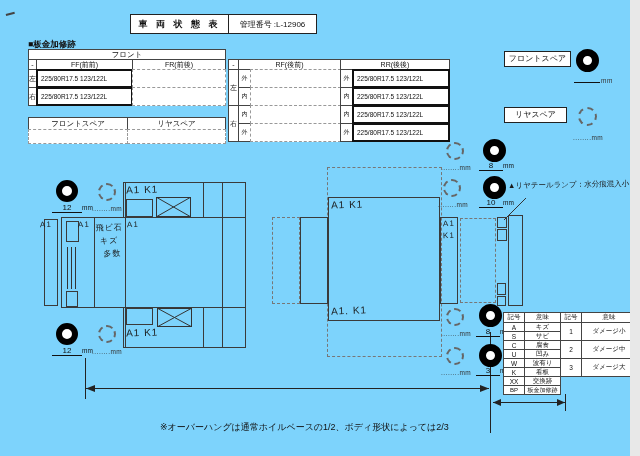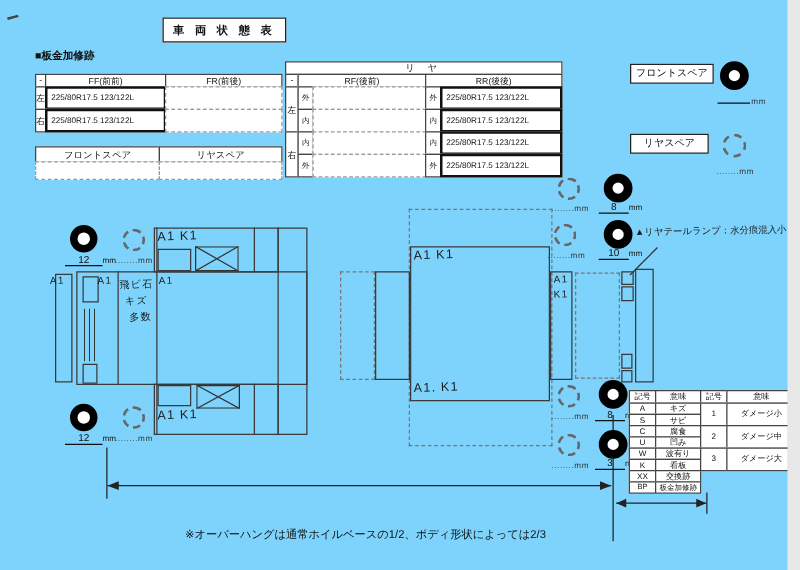--- a/index.html
+++ b/index.html
@@ -50,44 +50,48 @@
     <polygon points="565,402.5 557,399 557,406" fill="#222"></polygon>
     <line x1="565.5" y1="394" x2="565.5" y2="411" stroke="#222" stroke-width="1"></line>
     <line x1="526" y1="198" x2="504" y2="220" stroke="#333" stroke-width="1"></line>
   </svg>
 
   <div class="abs" style="left:5px;top:7px;width:9px;height:6px;border-bottom:2px solid #444;transform:rotate(-15deg);"></div>
 
   <div class="hdrcell" style="left:130px;top:14px;width:99px;height:20px;letter-spacing:3px;font-weight:bold;">
     <span>車 両 状 態 表</span>
   </div>
+  <div class="hdrcell" style="left:228px;top:14px;width:89px;height:20px;font-size:8px;gap:2px;">
+    <span>管理番号</span>
+    <span>:L-12906</span>
+  </div>
 
   <div class="abs" style="left:28px;top:39px;font-size:8.5px;font-weight:bold;">■板金加修跡</div>
 
   <div class="abs" style="left:28px;top:49px;width:198px;height:57px;">
+    <div class="cell" style="left:0;top:0;width:198px;height:11px;font-size:7.5px;">フロント</div>
     <div class="cell" style="left:0;top:10px;width:9px;height:11px;">-</div>
     <div class="cell" style="left:8px;top:10px;width:97px;height:11px;">FF(前前)</div>
     <div class="cell" style="left:104px;top:10px;width:94px;height:11px;">FR(前後)</div>
     <div class="cell" style="left:0;top:20px;width:9px;height:19px;">左</div>
     <div class="cell thick l" style="left:8px;top:20px;width:97px;height:19px;">225/80R17.5 123/122L</div>
     <div class="cell dash" style="left:104px;top:20px;width:94px;height:19px;"></div>
     <div class="cell" style="left:0;top:38px;width:9px;height:19px;">右</div>
     <div class="cell thick l" style="left:8px;top:38px;width:97px;height:19px;">225/80R17.5 123/122L</div>
     <div class="cell dash" style="left:104px;top:38px;width:94px;height:19px;"></div>
   </div>
 
   <div class="abs" style="left:28px;top:117px;width:198px;height:27px;">
     <div class="cell" style="left:0;top:0;width:100px;height:13px;font-size:7.5px;">フロントスペア</div>
     <div class="cell" style="left:99px;top:0;width:99px;height:13px;font-size:7.5px;">リヤスペア</div>
     <div class="cell dash" style="left:0;top:12px;width:100px;height:15px;"></div>
     <div class="cell dash" style="left:99px;top:12px;width:99px;height:15px;"></div>
   </div>
 
   <div class="abs" style="left:228px;top:49px;width:222px;height:93px;">
-    <div class="cell" style="left:0;top:0;width:222px;height:11px;font-size:7.5px;letter-spacing:4px;">リ ヤ</div>
     <div class="cell" style="left:0;top:10px;width:11px;height:11px;">-</div>
     <div class="cell" style="left:10px;top:10px;width:103px;height:11px;">RF(後前)</div>
     <div class="cell" style="left:112px;top:10px;width:110px;height:11px;">RR(後後)</div>
     <div class="cell" style="left:0;top:20px;width:11px;height:37px;">左</div>
     <div class="cell" style="left:0;top:56px;width:11px;height:37px;">右</div>
 
     <div class="cell" style="left:10px;top:20px;width:13px;height:19px;font-size:6px;">外</div>
     <div class="cell dash" style="left:22px;top:20px;width:91px;height:19px;"></div>
     <div class="cell" style="left:112px;top:20px;width:13px;height:19px;font-size:6px;">外</div>
     <div class="cell thick l" style="left:124px;top:20px;width:98px;height:19px;">225/80R17.5 123/122L</div>
@@ -232,15 +236,15 @@
     <div class="cell" style="left:21px;top:73px;width:37px;height:10px;font-size:6px;">板金加修跡</div>
 
     <div class="cell" style="left:57px;top:10px;width:22px;height:19px;font-size:6.5px;">1</div>
     <div class="cell" style="left:78px;top:10px;width:56px;height:19px;font-size:6.5px;">ダメージ小</div>
     <div class="cell" style="left:57px;top:28px;width:22px;height:19px;font-size:6.5px;">2</div>
     <div class="cell" style="left:78px;top:28px;width:56px;height:19px;font-size:6.5px;">ダメージ中</div>
     <div class="cell" style="left:57px;top:46px;width:22px;height:19px;font-size:6.5px;">3</div>
     <div class="cell" style="left:78px;top:46px;width:56px;height:19px;font-size:6.5px;">ダメージ大</div>
   </div>
 
-  <div class="note" style="left:148px;top:421px;">※オーバーハングは通常ホイルベースの1/2、ボディ形状によっては2/3</div>
+  <div class="note" style="left:160px;top:421px;">※オーバーハングは通常ホイルベースの1/2、ボディ形状によっては2/3</div>
 
 </div>
 
 </body></html>

